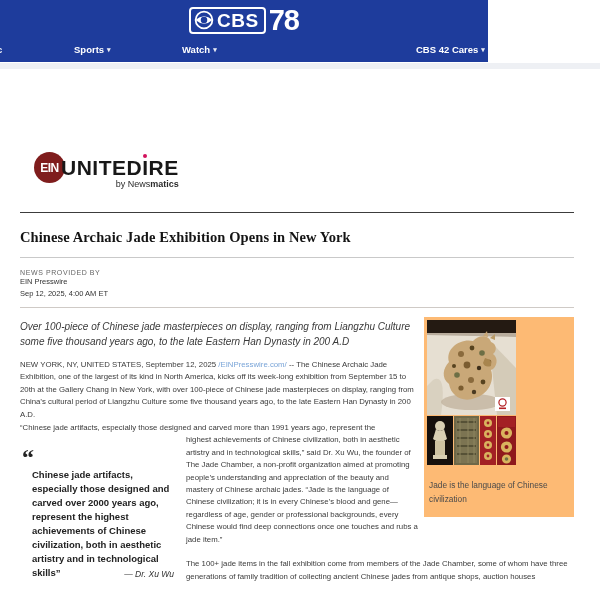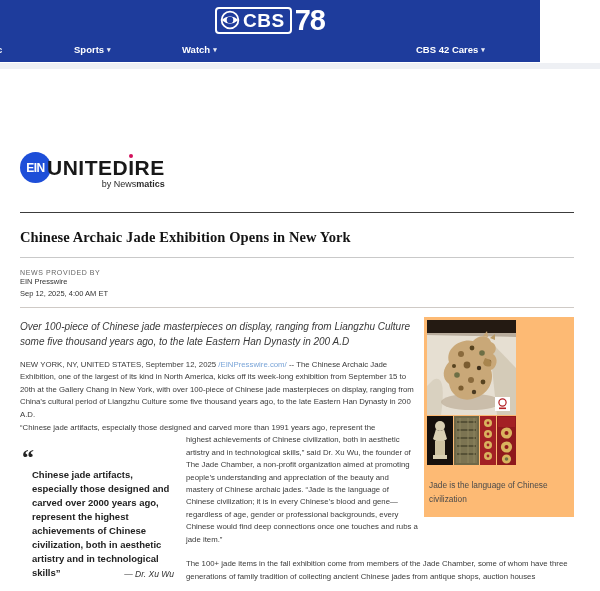--- a/index.html
+++ b/index.html
@@ -1,20 +1,20 @@
 <!DOCTYPE html>
 <html><head>
 <meta charset="utf-8">
 <style>
   * { margin:0; padding:0; box-sizing:border-box; }
   html,body { width:600px; height:591px; overflow:hidden; background:#fff;
     font-family:"Liberation Sans", sans-serif; }
 
   
-  .site-header { background:#1e3c9c; width:540px;text-align:right; }
+  .site-header { background:#1e3c9c; width:488px;text-align:right; }
   .brand-row { height:40px; display:flex; align-items:center; justify-content:center; }
   .cbs-logo { display:flex; align-items:center; color:#fff; cursor:pointer; }
   .cbs-box { display:inline-flex; align-items:center; gap:3px; border:2.5px solid #fff;
     border-radius:4px; padding:1px 5px 1px 3px; height:27px; }
   .cbs-box .cbs-word { font-size:19px; font-weight:800; letter-spacing:.5px; line-height:1; }
   .cbs-num { font-size:29px; font-weight:800; margin-left:3px; line-height:1; letter-spacing:-1px; }
   .nav-row { position:relative; height:22px; font-size:9.5px; font-weight:bold; color:#fff; }
   .nav-item { position:absolute; top:4px; white-space:nowrap; color:#fff; text-decoration:none;
     display:inline-flex; align-items:center; }
   .nav-item .caret { font-size:7px; margin-left:3px; opacity:.9; }
@@ -25,23 +25,23 @@
   .nav-4 { left:416px; }
   .nav-5 { left:545px; }
   .header-underline { height:1px; background:#ffffff; }
   .header-strip { height:6px; background:#eef0f4; }
 
   
   .content { margin-left:20px; width:554px; }
 
   
   .presswire-logo { margin-top:81px; display:flex; align-items:flex-start; height:46px; cursor:pointer; }
-  .ein-circle { width:31px; height:31px; border-radius:50%; background:#1d4ed8; color:#fff;
+  .ein-circle { width:31px; height:31px; border-radius:50%; background:#7f1d1d; color:#fff;
     display:flex; align-items:center; justify-content:center; font-weight:800; font-size:12px;
-    letter-spacing:-.5px; margin-top:2px; flex:0 0 31px; }
+    letter-spacing:-.5px; margin-top:2px; flex:0 0 31px;margin-left:14px; }
   .press-block { display:flex; flex-direction:column; margin-left:-4px; }
   .press-word { font-size:21px; font-weight:800; color:#181818; letter-spacing:.5px; line-height:31px; margin-top:2px; }
   .press-i { position:relative; }
   .press-i .i-dot { position:absolute; left:50%; transform:translateX(-50%); top:-2px;
     width:4px; height:4px; border-radius:50%; background:#d2115c; }
   .tagline { align-self:flex-end; font-size:9px; color:#2b2b2b; margin-top:-4px; }
   .tagline b { font-weight:800; }
 
   .divider-dark { border:none; border-top:1.5px solid #3c3c3c; margin-top:16px; }
   .headline { font-family:"Liberation Serif", serif; font-weight:bold; color:#141414;

